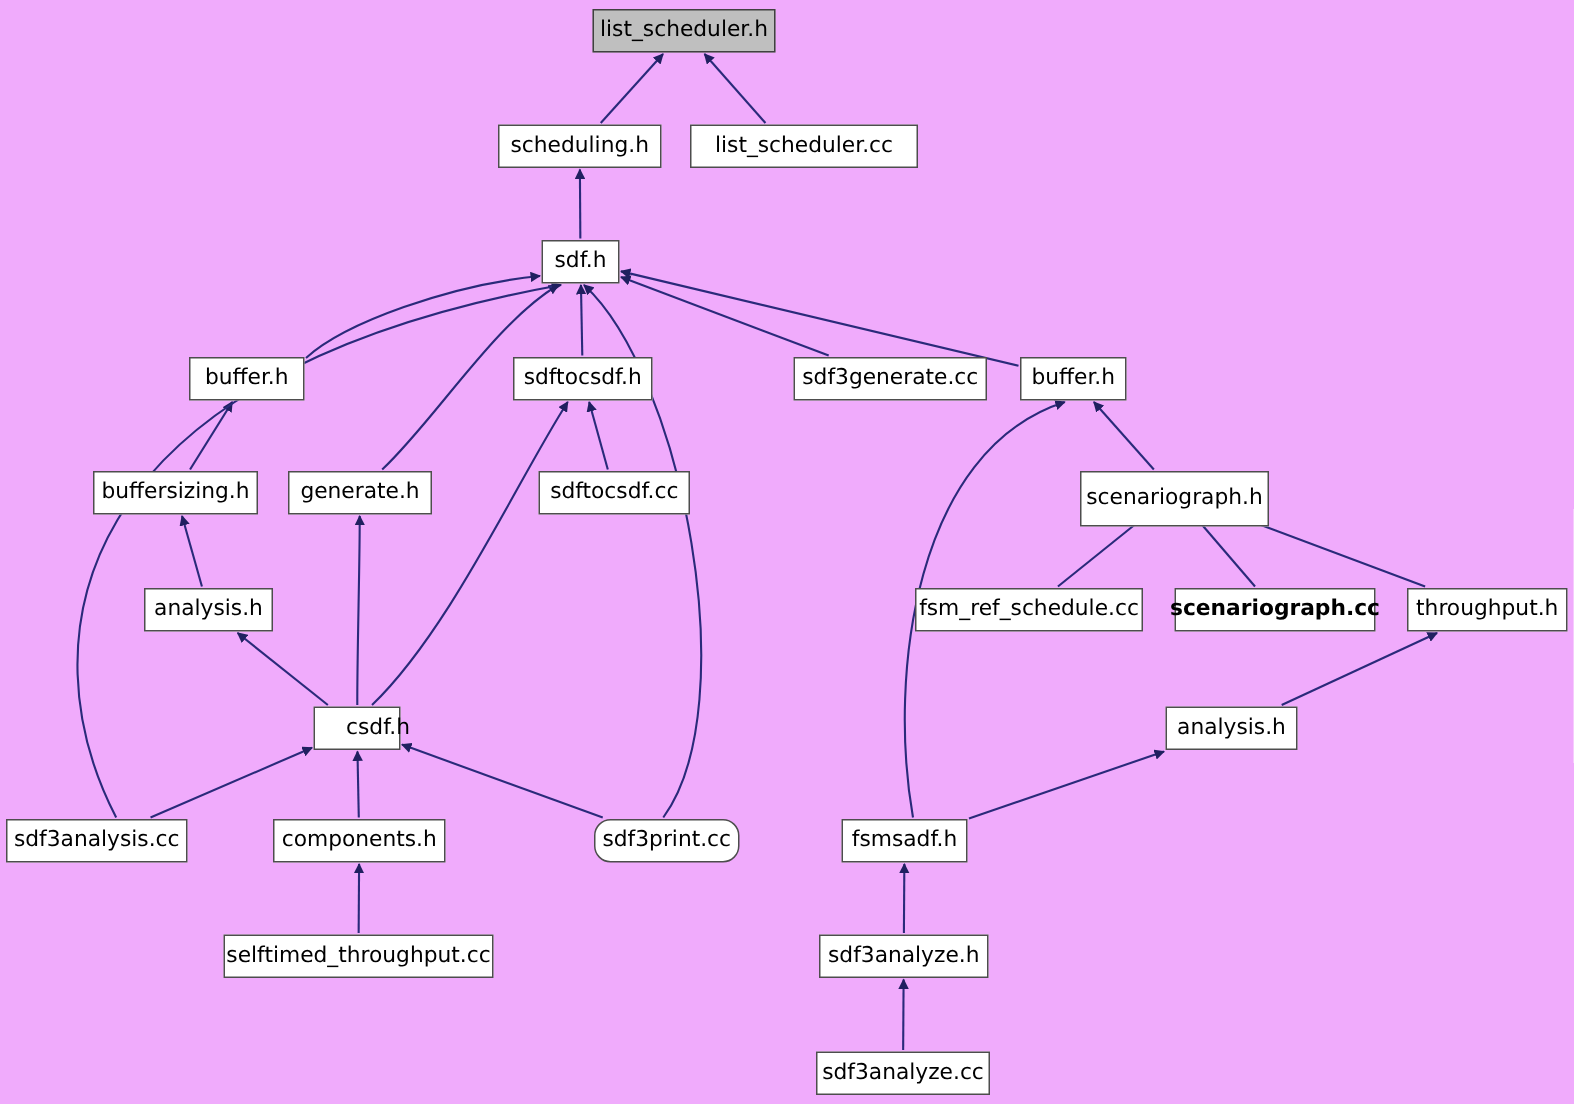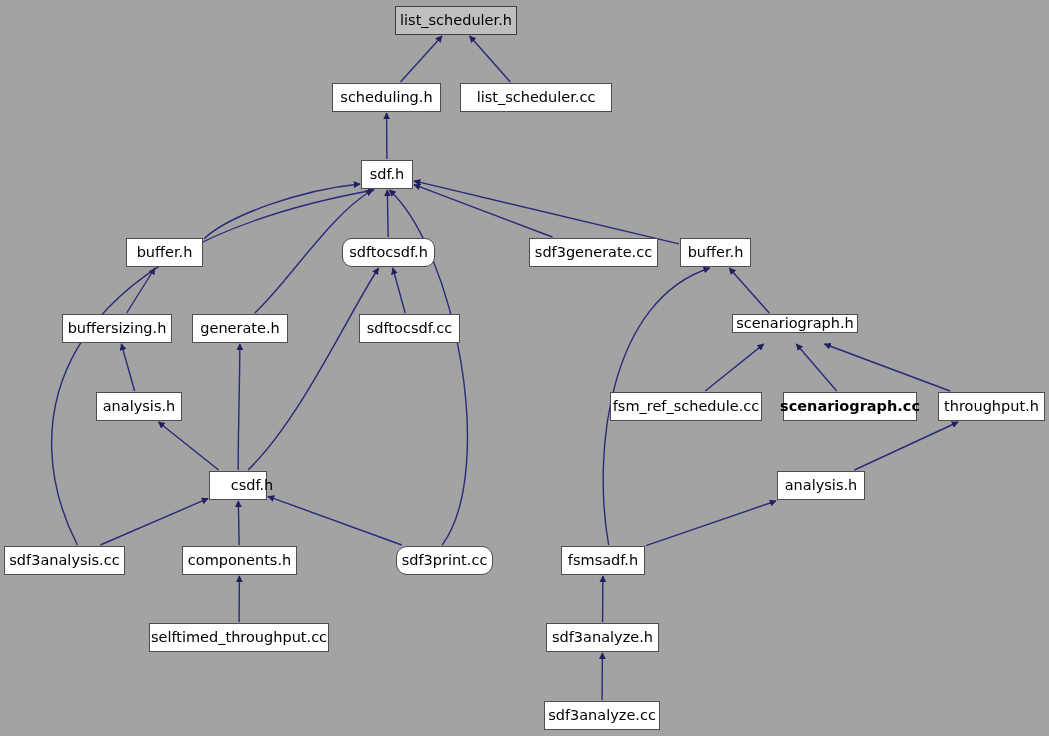--- a/index.html
+++ b/index.html
@@ -1,17 +1,17 @@
 <!DOCTYPE html>
 <html><head>
 <meta charset="utf-8">
 <style>
   html,body{margin:0;padding:0;background:#ffffff;}
   body{width:1049px;height:736px;overflow:hidden;font-family:"DejaVu Sans","Liberation Sans",sans-serif;}
-  #graph{position:relative;width:1049px;height:736px;background:#a3a3a3;}
+  #graph{position:relative;width:1049px;height:736px;background:#f0abfc;}
   #edge-layer{position:absolute;left:0;top:0;width:1049px;height:736px;pointer-events:none;}
   .node{position:absolute;box-sizing:border-box;border:1px solid #4d4d4d;background:#ffffff;
         display:flex;align-items:center;justify-content:center;
         font-size:14.5px;color:#000000;white-space:nowrap;line-height:1;}
   .node.root{background:#bfbfbf;border:1px solid #404040;}
 </style>
 </head>
 <body>
 
 <div id="graph">
@@ -62,39 +62,39 @@
       </div>
       <div class="node" style="left: 460px; top: 83px; width: 152px; height: 29px;">
         <span>list_scheduler.cc</span>
       </div>
       <div class="node" style="left: 361px; top: 160px; width: 52px; height: 29px;">
         <span>sdf.h</span>
       </div>
       <div class="node" style="left: 126px; top: 238px; width: 77px; height: 29px;">
         <span>buffer.h</span>
       </div>
-      <div class="node" style="left: 342px; top: 238px; width: 93px; height: 29px; border-radius: 10px;">
+      <div class="node" style="left: 342px; top: 238px; width: 93px; height: 29px;">
         <span>sdftocsdf.h</span>
       </div>
       <div class="node" style="left: 529px; top: 238px; width: 129px; height: 29px;">
         <span>sdf3generate.cc</span>
       </div>
       <div class="node" style="left: 680px; top: 238px; width: 71px; height: 29px;">
         <span>buffer.h</span>
       </div>
       <div class="node" style="left: 62px; top: 314px; width: 110px; height: 29px;">
         <span>buffersizing.h</span>
       </div>
       <div class="node" style="left: 192px; top: 314px; width: 96px; height: 29px;">
         <span>generate.h</span>
       </div>
       <div class="node" style="left: 359px; top: 314px; width: 101px; height: 29px;">
         <span>sdftocsdf.cc</span>
       </div>
-      <div class="node" style="left: 720px; top: 314px; width: 126px; height: 19px; margin-left: 12px;">
+      <div class="node" style="left: 720px; top: 314px; width: 126px; height: 37px;">
         <span>scenariograph.h</span>
       </div>
       <div class="node" style="left: 96px; top: 392px; width: 86px; height: 29px;">
         <span>analysis.h</span>
       </div>
       <div class="node" style="left: 610px; top: 392px; width: 152px; height: 29px;">
         <span>fsm_ref_schedule.cc</span>
       </div>
       <div class="node" style="left: 783px; top: 392px; width: 134px; height: 29px; font-weight: bold;">
         <span>scenariograph.cc</span>

